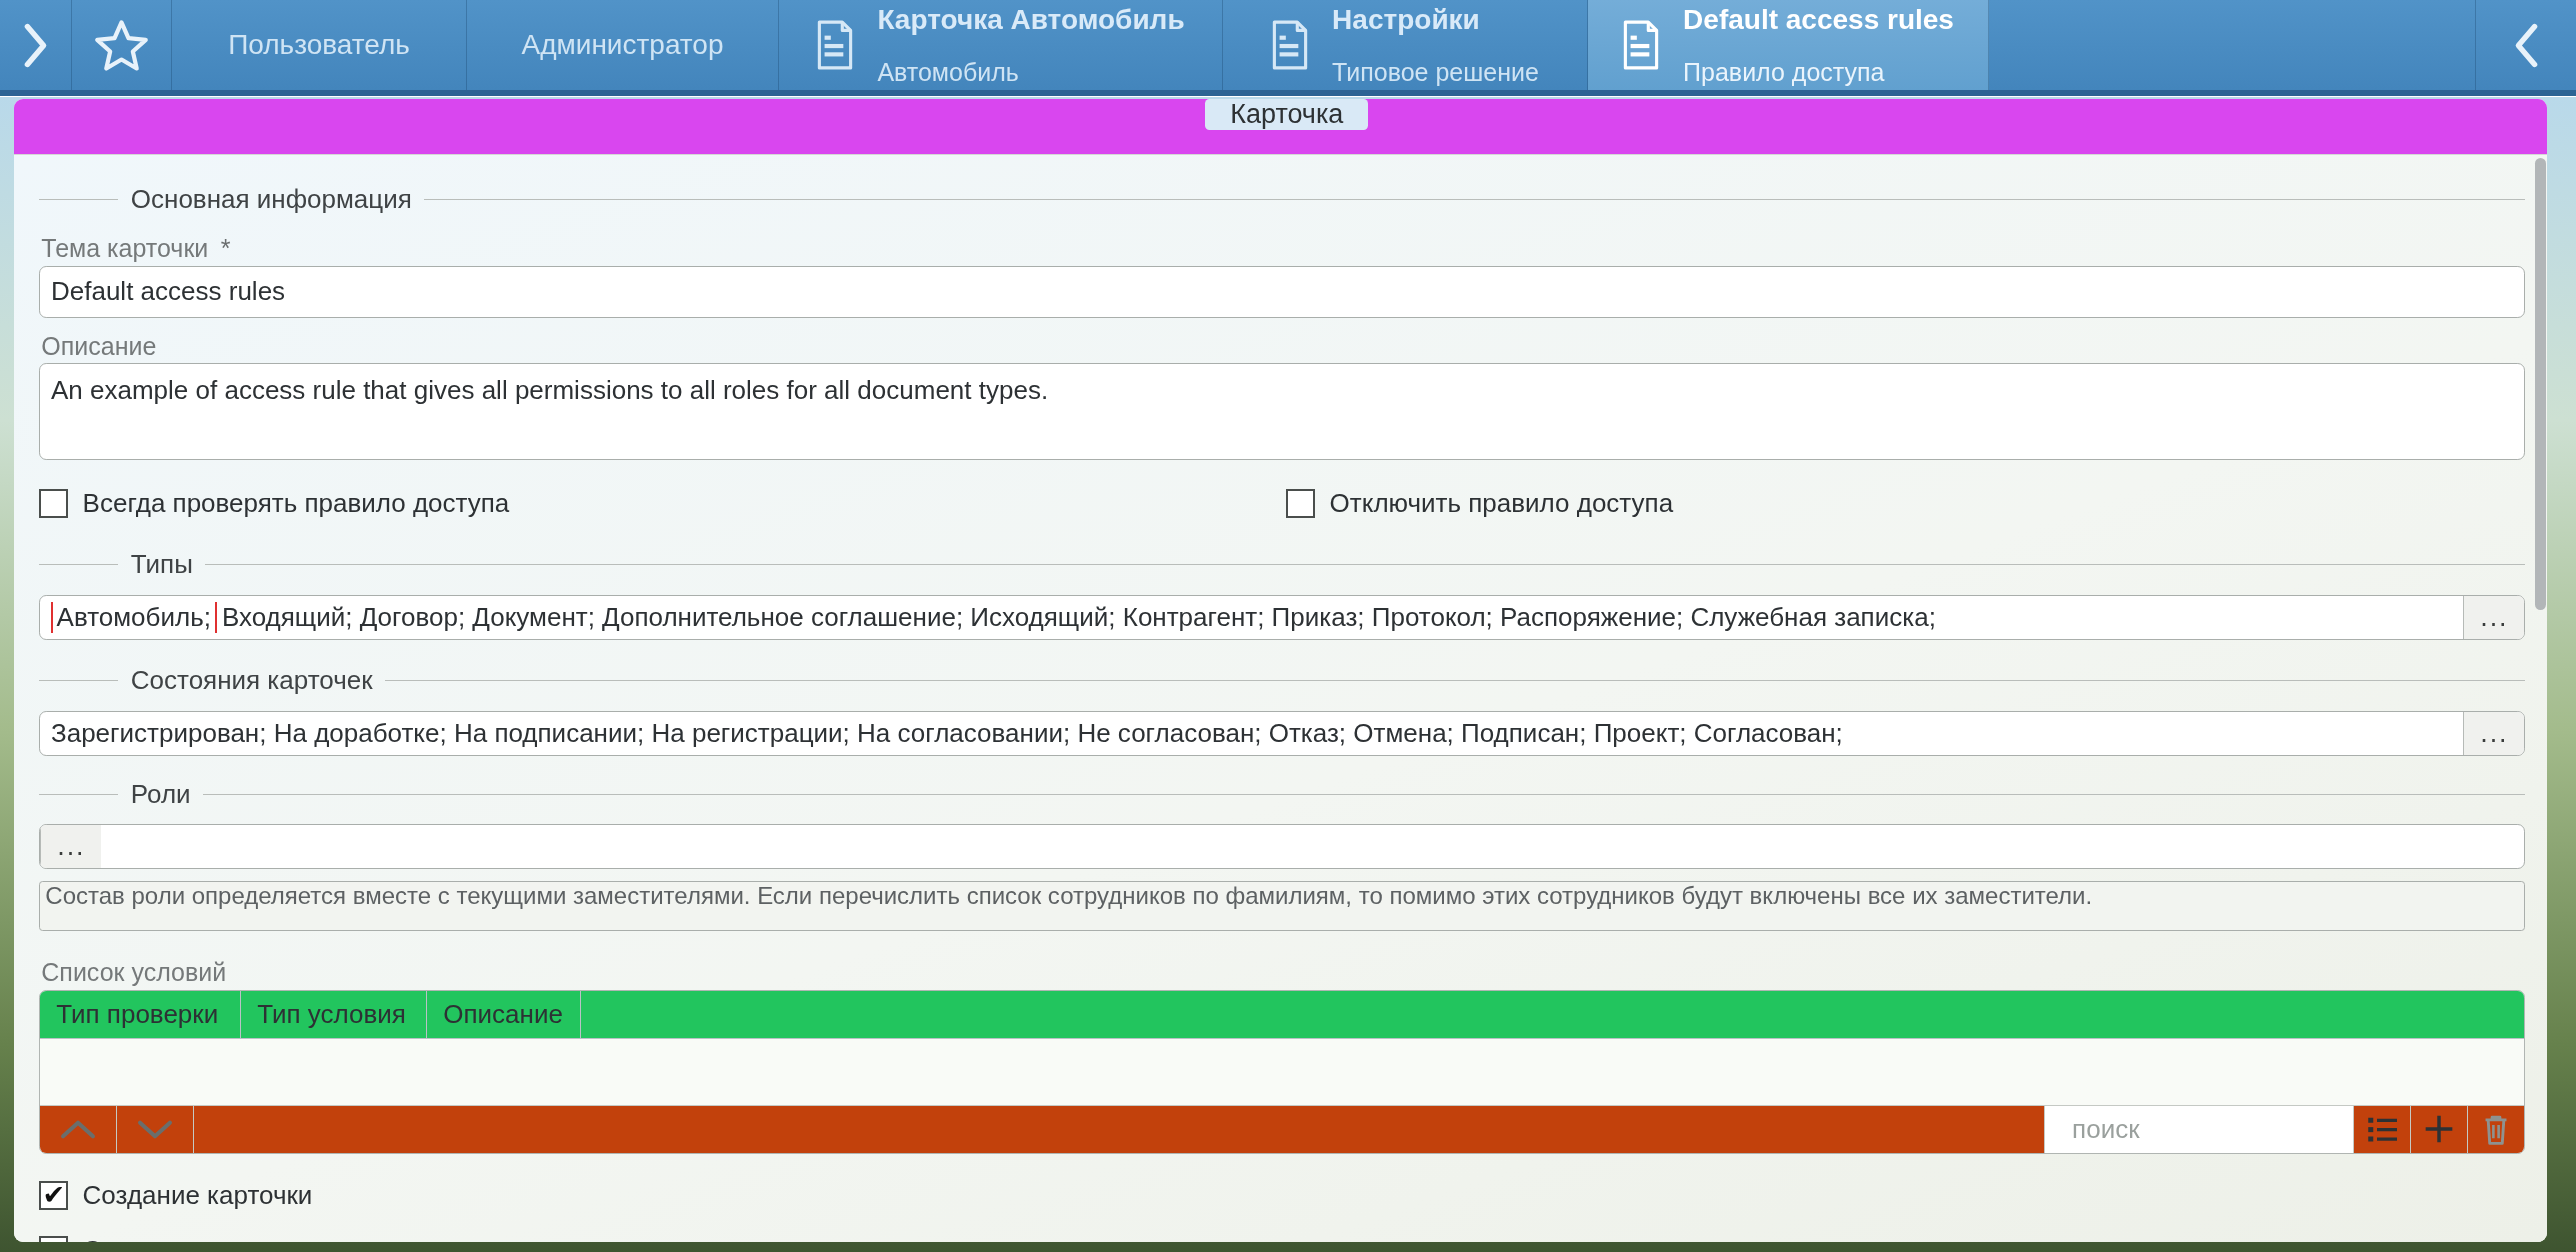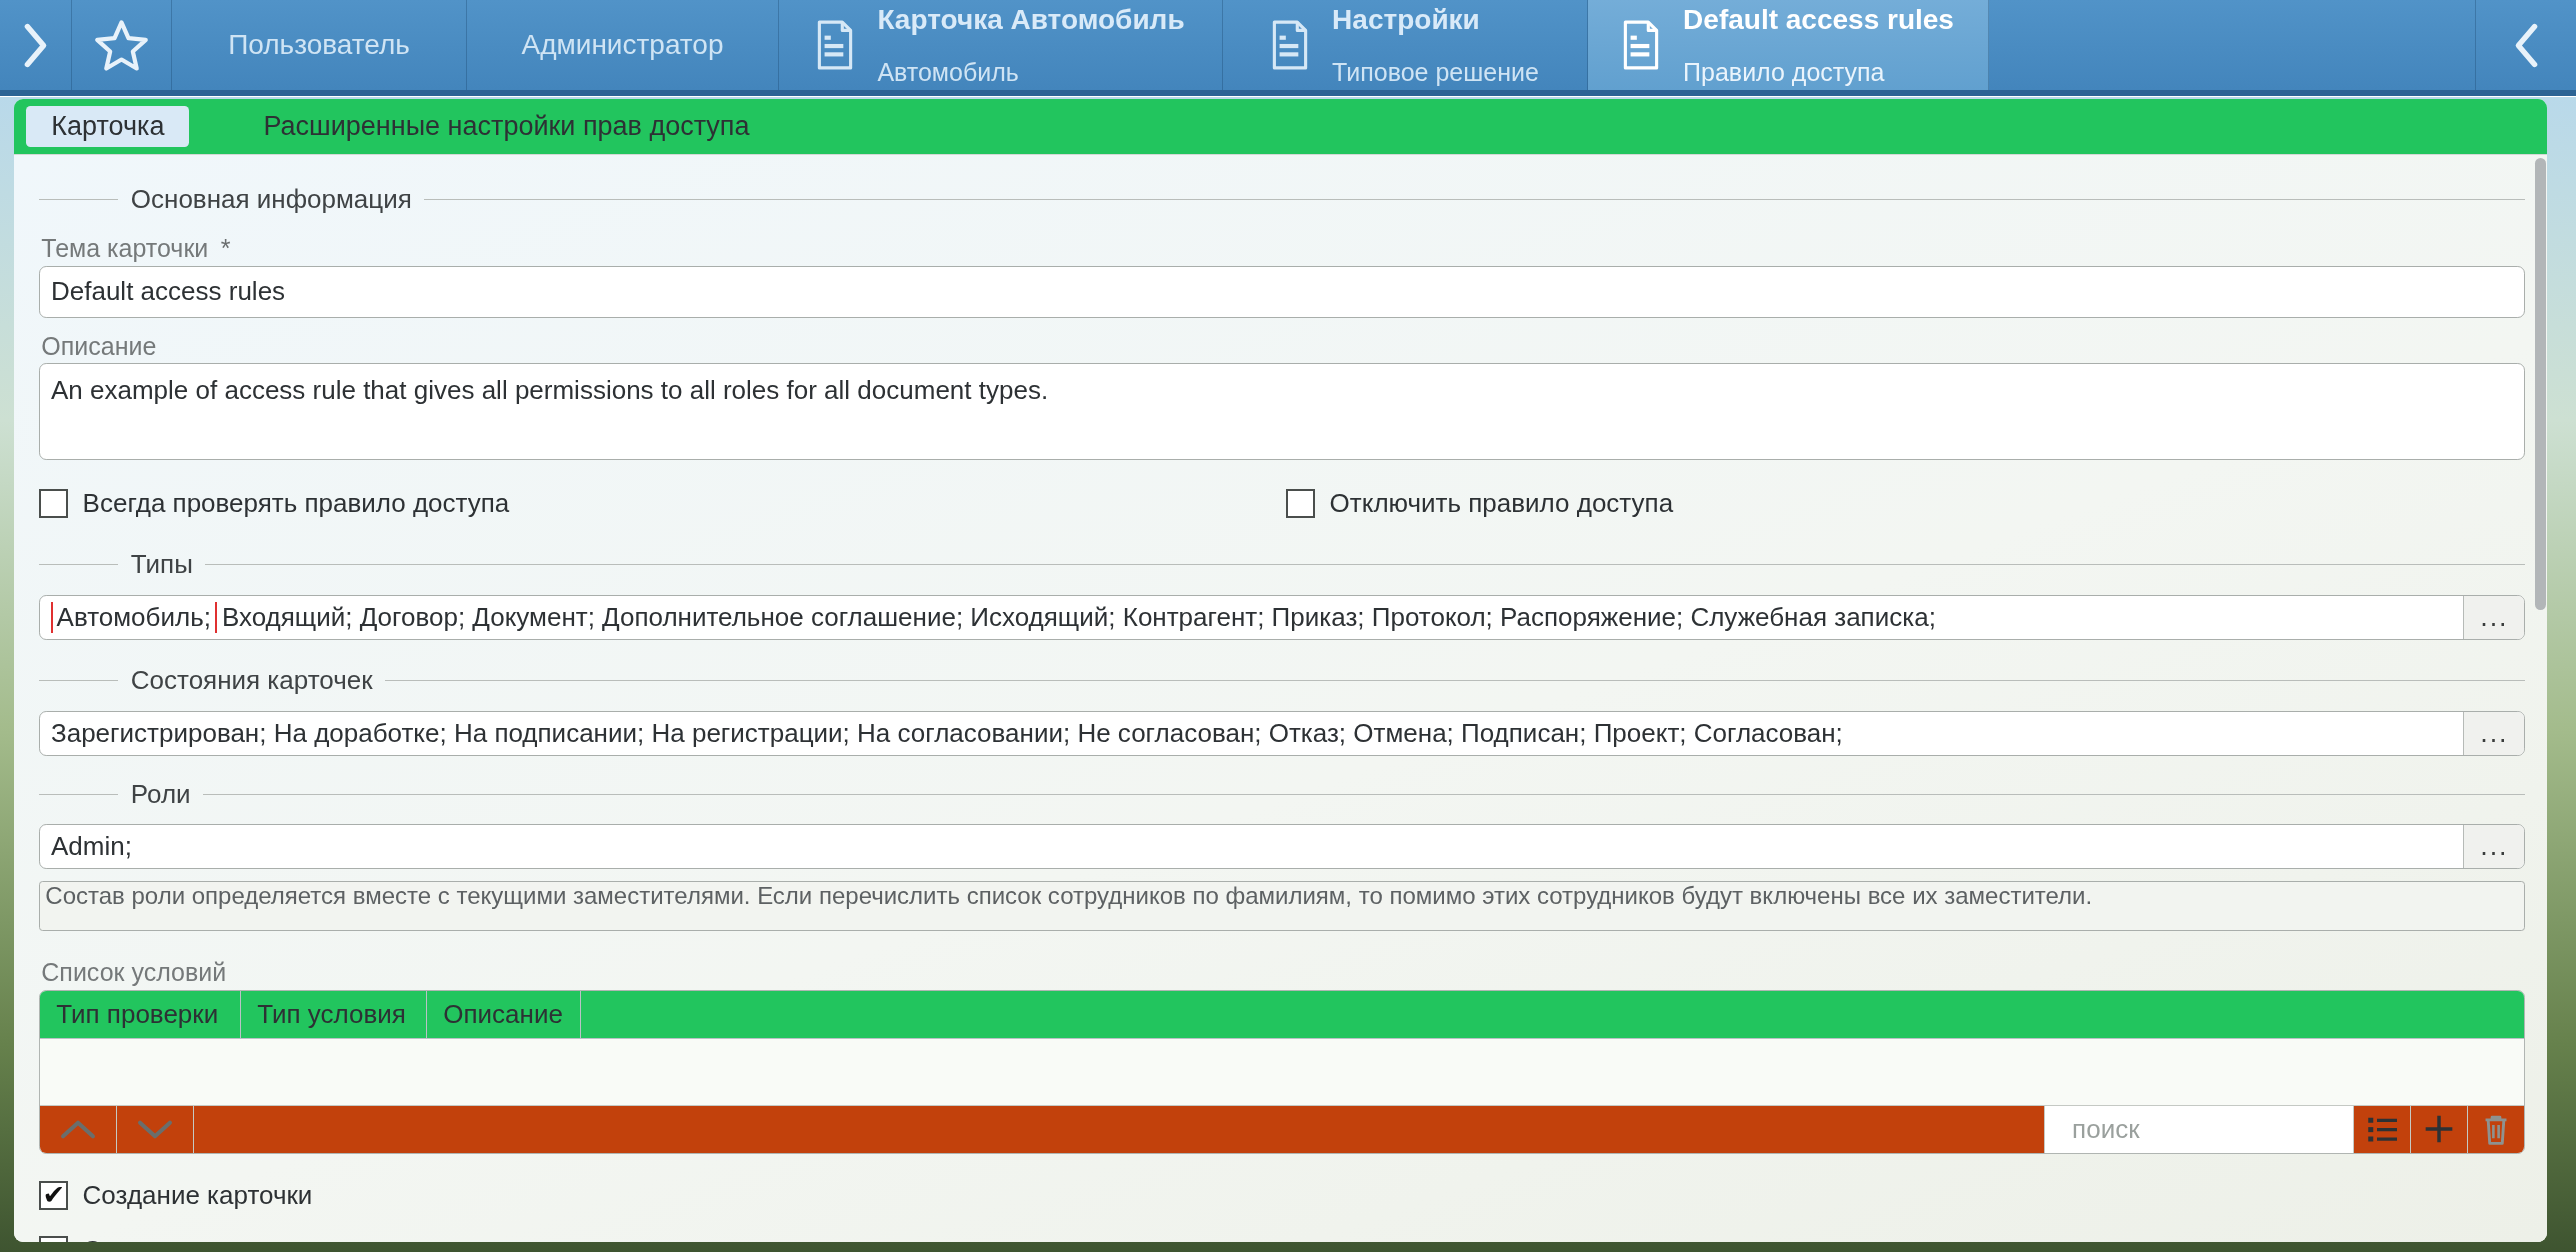--- a/index.html
+++ b/index.html
@@ -24,21 +24,21 @@
   .doc-ico { width:38px; height:50px; flex:0 0 auto; }
   .spacer { flex:1 1 auto; }
 
   
   .frame { position:absolute; left:0; top:97px; width:2576px; height:1156px;
     background:linear-gradient(180deg,#b9d9ea 0%,#cde0d2 28%,#a3bb8b 55%,#66814c 82%,#3e5430 100%); }
   .window { position:absolute; left:14.3px; top:1.8px; width:2533px; height:1143px;
     background:#fbfdfe; border-radius:9px; overflow:hidden; }
 
   .tabs2 { height:55px; display:flex; align-items:center; padding-left:12px; gap:36px;
-    background:#22c55e; font-size:27px; }
+    background:#d946ef; font-size:27px;flex-direction:column; }
   .chip { height:41px; display:flex; align-items:center; padding:0 25px;
     background:#d9e9f6; border-radius:4.5px; cursor:pointer; }
   .tabs2 .plain { color:#2d3134; cursor:pointer;margin-left:38px; }
 
   .content { position:absolute; left:0; top:55px; width:2533px; height:1088px;
     border-top:1.8px solid #d4d8d5;
     background:linear-gradient(160deg,#f0f7fb 0%,#f3f6f2 55%,#edf0e8 100%); }
 
   
   .vscroll { position:absolute; right:0.9px; top:3.6px; width:11.6px; height:452px;
@@ -235,21 +235,20 @@
           <span class="fval">Зарегистрирован; На доработке; На подписании; На регистрации; На согласовании; Не согласован; Отказ; Отмена; Подписан; Проект; Согласован;</span>
           <span class="ell">...</span>
         </div>
 
         <div class="legend" style="top:624px">
           <span class="ln short"></span>
           <span class="lt">Роли</span>
           <span class="ln long"></span>
         </div>
         <div class="fld" style="top:669px; height:45px">
-          <span class="fval">Admin;</span>
           <span class="ell">...</span>
         </div>
 
         <div class="hint" style="top:726px; height:50px">
           <span>Состав роли определяется вместе с текущими заместителями. Если перечислить список сотрудников по фамилиям, то помимо этих сотрудников будут включены все их заместители.</span>
         </div>
 
         <div class="cond-label" style="top:803px">
           <span>Список условий</span>
         </div>

